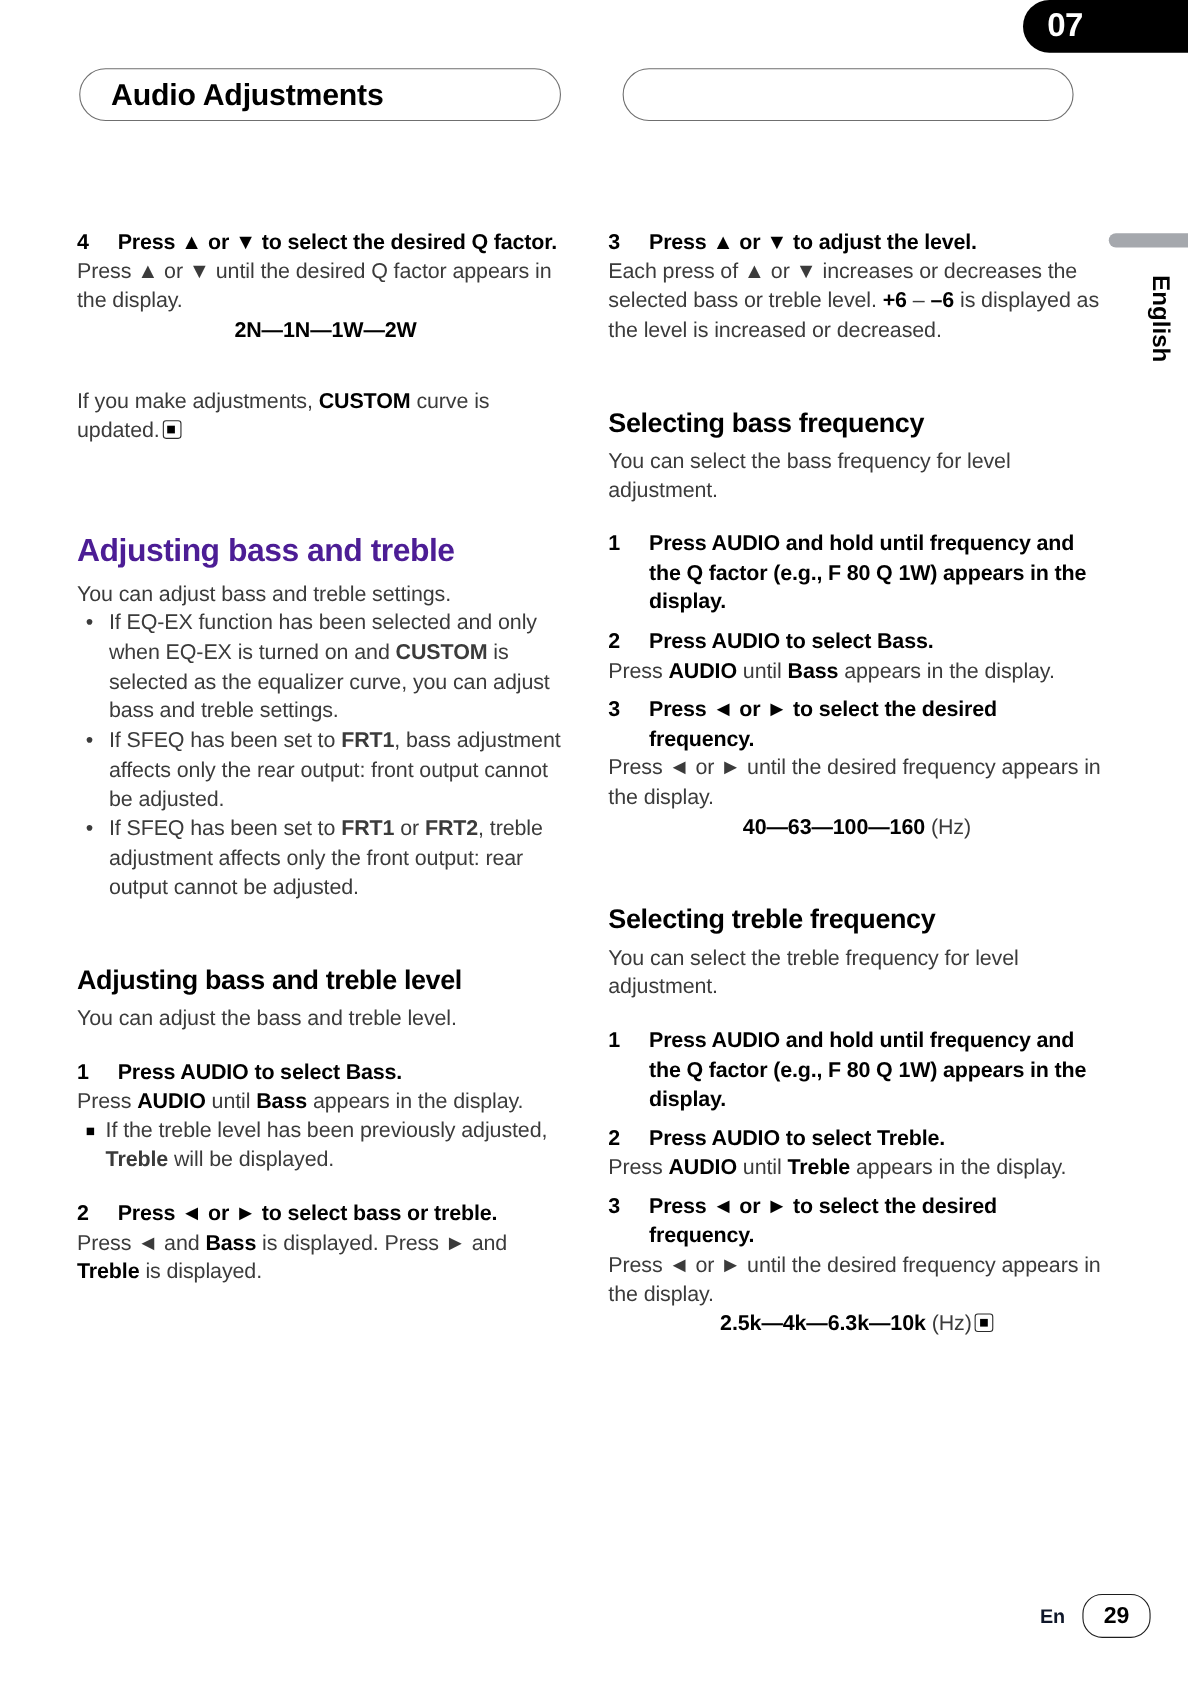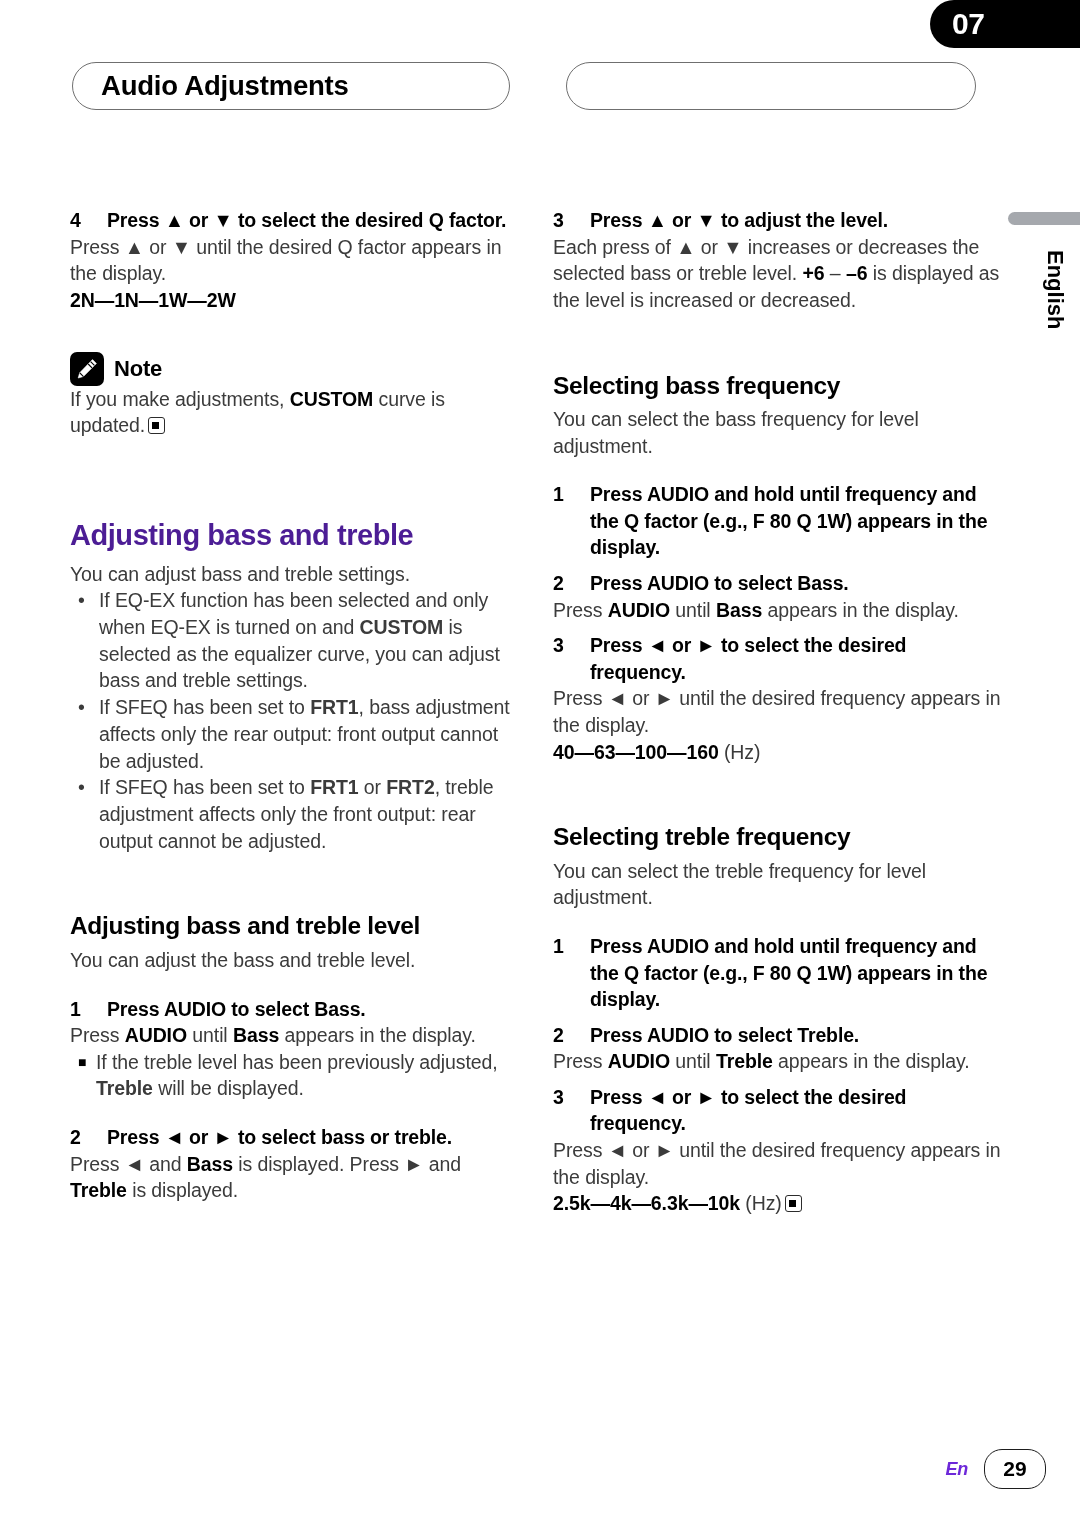--- a/index.html
+++ b/index.html
@@ -159,20 +159,21 @@
     color: #3b3b3b;
   }
   .p b, .step b { color: #000; }
   .codes {
     font-size: 19.5px;
     font-weight: bold;
     color: #000;
     letter-spacing: -0.1px;
     line-height: 1.37;
     margin: 0;
+    text-align: center;
   }
   .codes .unit {
     font-weight: normal;
     color: #3b3b3b;
   }
   .gap-s  { height: 9px; }
   .gap-m  { height: 22px; }
   .gap-l  { height: 38px; }
   .gap-xl { height: 58px; }
   .gap-xxl{ height: 80px; }
@@ -260,23 +261,22 @@
     position: absolute;
     bottom: 40px;
     right: 34px;
     display: flex;
     align-items: center;
     gap: 16px;
   }
   .footer .en {
     font-size: 18px;
     font-weight: bold;
-    color: #6d28d9;
+    color: #0f172a;
     letter-spacing: -0.2px;
-    font-style: italic;
   }
   .page-pill {
     width: 62px;
     height: 40px;
     border: 1.8px solid #1d1d1d;
     border-radius: 18px;
     display: flex;
     align-items: center;
     justify-content: center;
     font-size: 21px;
@@ -311,35 +311,20 @@
 
     <div class="step">
       <span class="num">4</span>
       <span class="txt">Press ▲ or ▼ to select the desired Q factor.</span>
     </div>
     <p class="p">Press ▲ or ▼ until the desired Q factor appears in the display.</p>
     <p class="codes">2N—1N—1W—2W</p>
 
     <div class="gap-l"></div>
 
-    <div class="note-head">
-      <span class="note-icon">
-        <svg width="24" height="24" viewBox="0 0 24 24">
-          <g fill="#ffffff" stroke="#ffffff" stroke-width="0.6">
-            <path d="M17.5 2.6 L21.4 6.5 L8.4 19.5 L3.2 21.0 L4.7 15.8 Z" fill="#ffffff"></path>
-          </g>
-          <g stroke="#000000" stroke-width="1.1" fill="none">
-            <line x1="15.6" y1="4.6" x2="19.4" y2="8.4"></line>
-            <line x1="13.2" y1="7.0" x2="17.0" y2="10.8"></line>
-            <line x1="4.8" y1="15.9" x2="8.5" y2="19.6"></line>
-          </g>
-        </svg>
-      </span>
-      <span class="note-title">Note</span>
-    </div>
     <p class="p">
       <span>If you make adjustments, </span><b>CUSTOM</b><span> curve is updated.</span><span class="eom"></span>
     </p>
 
     <div class="gap-xxl"></div>
 
     <h1 class="h1">Adjusting bass and treble</h1>
     <p class="p">You can adjust bass and treble settings.</p>
 
     <ul class="bullet-list">

